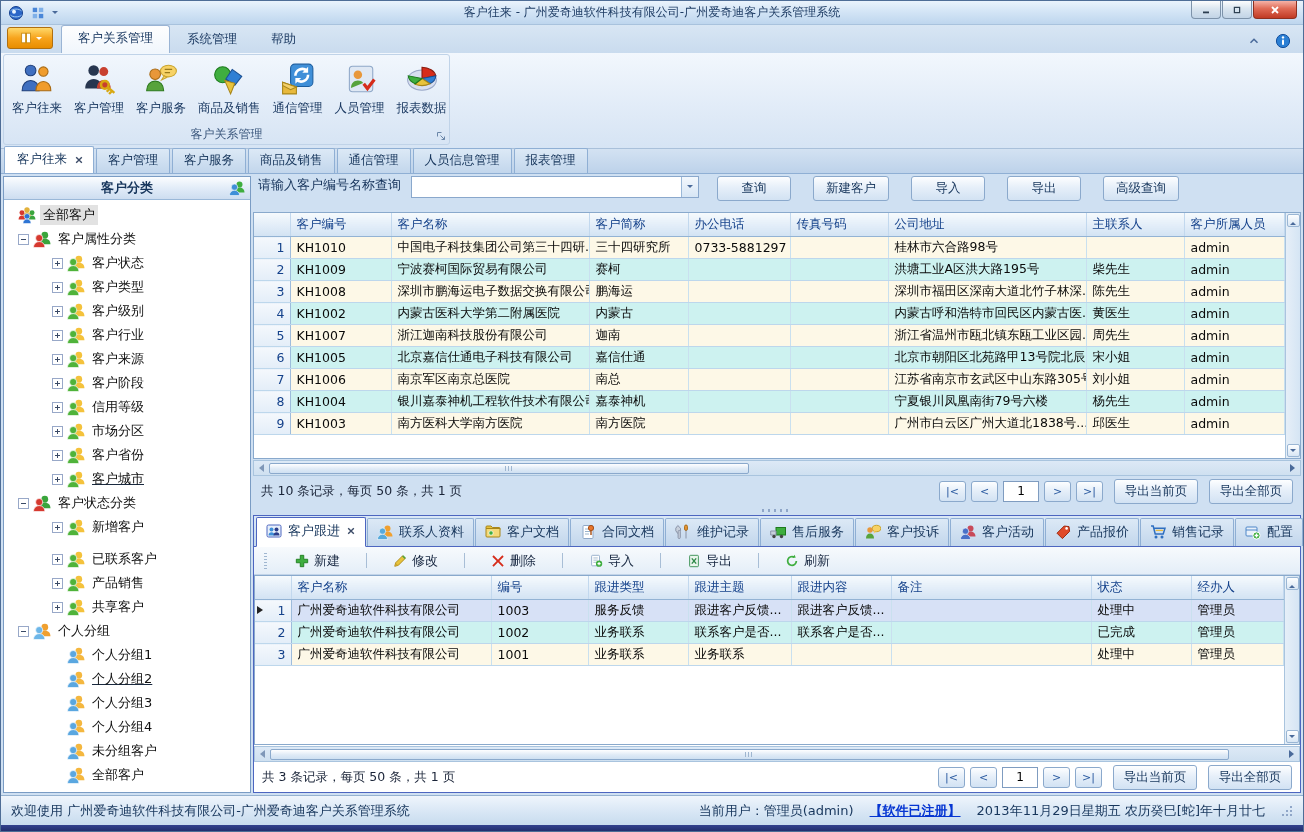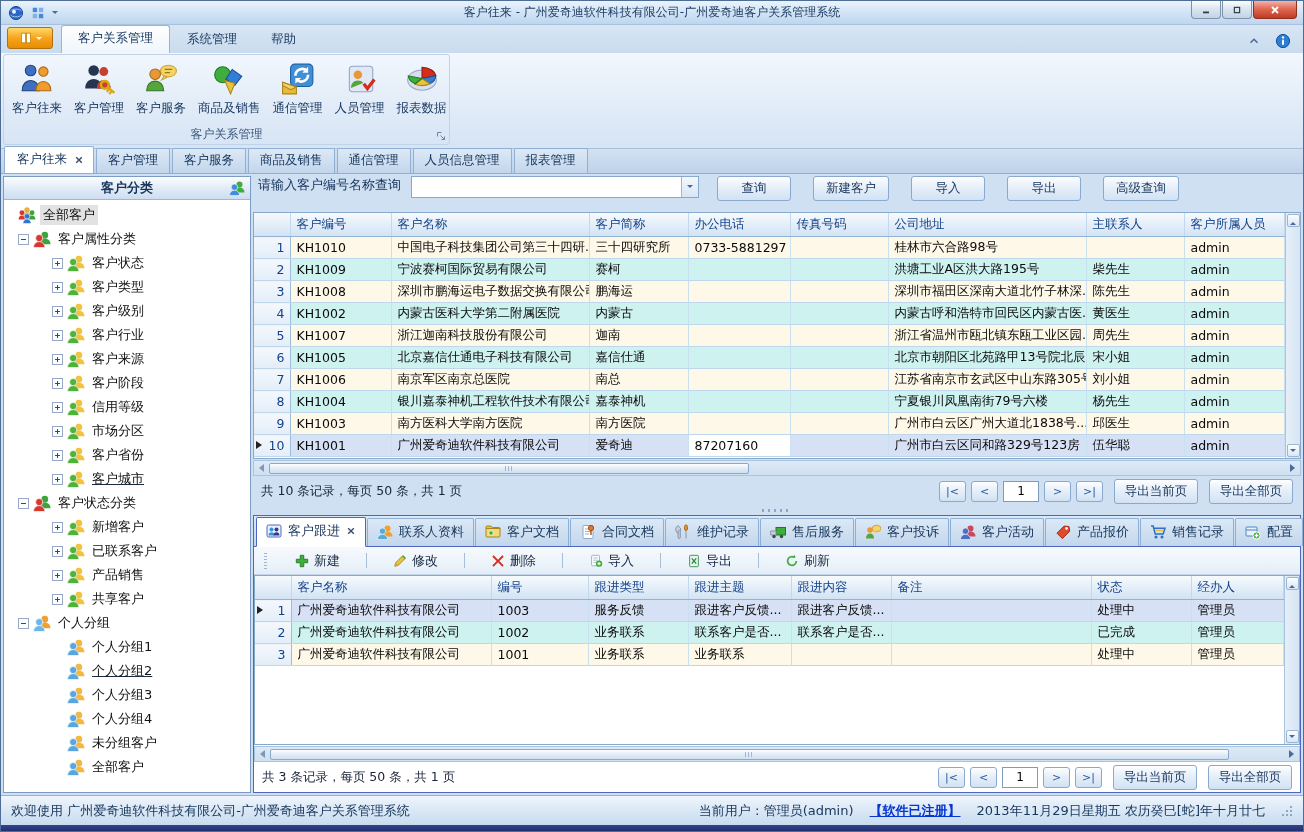--- a/index.html
+++ b/index.html
@@ -527,21 +527,21 @@
             <span class="icon ic18">
               <svg viewBox="0 0 16 16">
                 <circle cx="10.5" cy="4.6" r="3" fill="#f4c23c"></circle>
                 <path d="M5.5 12.6c0-3 2.2-5 5-5s5 2 5 5z" fill="#f4c23c"></path>
                 <circle cx="5.5" cy="7.2" r="3.2" fill="#4fb33a" stroke="#fff" stroke-width=".6"></circle>
                 <path d="M.4 15.6c0-3.2 2.3-5.3 5.1-5.3s5.1 2.1 5.1 5.3z" fill="#4fb33a" stroke="#fff" stroke-width=".6"></path>
               </svg>
             </span>
             <span class="tree-label">新增客户</span>
           </div>
-          <div class="tree-row" style="padding-left: 48px;">
+          <div class="tree-row" style="padding-left: 48px; margin-top: 8px;">
             <span class="exp plus"></span>
             <span class="icon ic18">
               <svg viewBox="0 0 16 16">
                 <circle cx="10.5" cy="4.6" r="3" fill="#f4c23c"></circle>
                 <path d="M5.5 12.6c0-3 2.2-5 5-5s5 2 5 5z" fill="#f4c23c"></path>
                 <circle cx="5.5" cy="7.2" r="3.2" fill="#4fb33a" stroke="#fff" stroke-width=".6"></circle>
                 <path d="M.4 15.6c0-3.2 2.3-5.3 5.1-5.3s5.1 2.1 5.1 5.3z" fill="#4fb33a" stroke="#fff" stroke-width=".6"></path>
               </svg>
             </span>
             <span class="tree-label">已联系客户</span>
@@ -794,31 +794,20 @@
                 </tr>
                 <tr class="odd">
                   <td class="num"><span>9</span></td>
                   <td>KH1003</td>
                   <td>南方医科大学南方医院</td>
                   <td>南方医院</td>
                   <td></td>
                   <td></td>
                   <td>广州市白云区广州大道北1838号...</td>
                   <td>邱医生</td>
-                  <td>admin</td>
-                </tr>
-                <tr class="selected">
-                  <td class="num"><span class="row-arrow"></span><span>10</span></td>
-                  <td>KH1001</td>
-                  <td>广州爱奇迪软件科技有限公司</td>
-                  <td>爱奇迪</td>
-                  <td class="white-cell">87207160</td>
-                  <td></td>
-                  <td>广州市白云区同和路329号123房</td>
-                  <td>伍华聪</td>
                   <td>admin</td>
                 </tr>
               </tbody>
             </table>
           </div>
         <div class="vscroll">
           <div class="vs-btn">
               <span class="dd-arrow" style="transform:rotate(180deg)"></span>
             </div>
           <div class="vs-btn">

